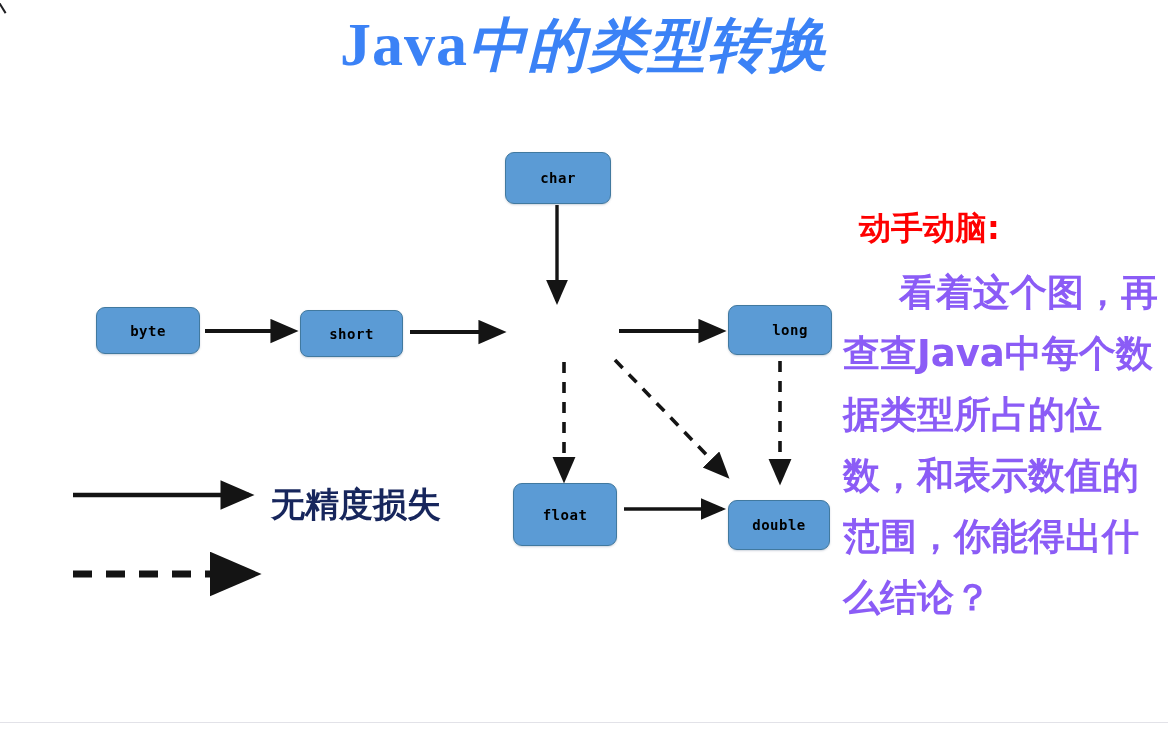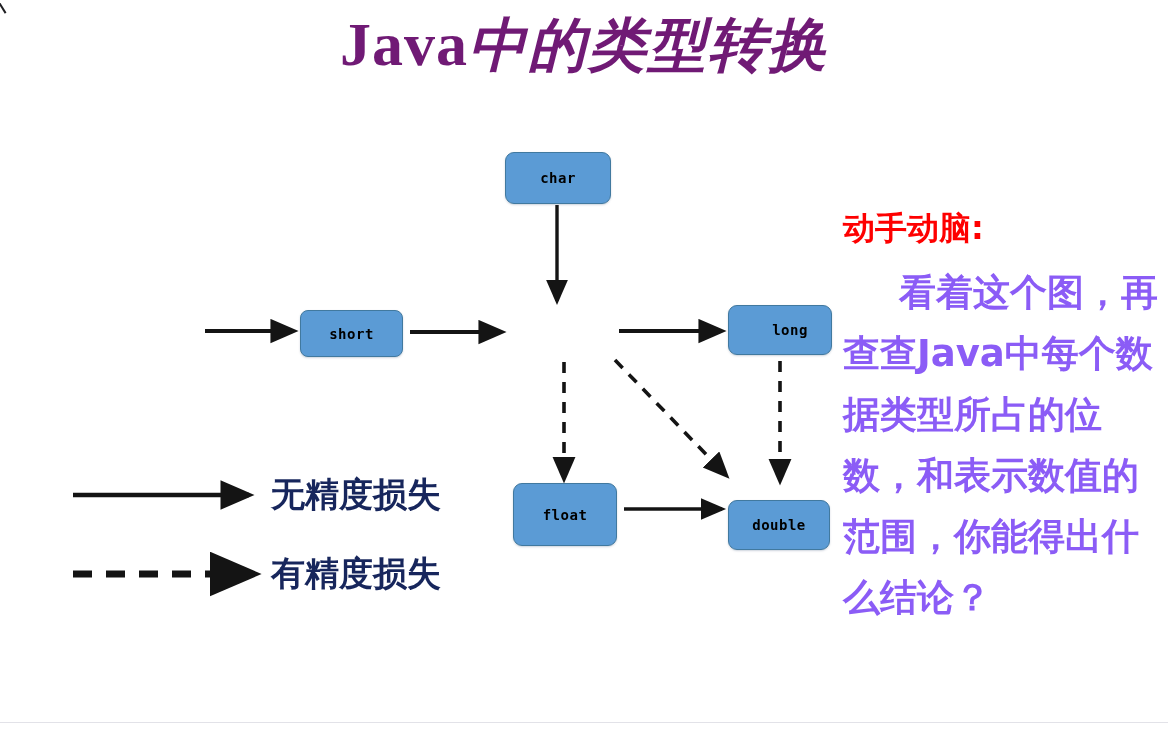--- a/index.html
+++ b/index.html
@@ -121,21 +121,21 @@
     left: 843px;
     top: 206px;
     width: 322px;
   }
   #panel-heading {
     color: #fe0000;
     font-family: "DejaVu Sans", "Liberation Sans", sans-serif;
     font-weight: bold;
     font-size: 32px;
     line-height: 44px;
-    margin: 0 0 12px 0;
+    margin: 0 0 12px 16px;
     white-space: nowrap;
   }
   #panel-body {
     color: #8b5cf6;
     font-family: "DejaVu Sans", "Liberation Sans", sans-serif;
     font-weight: bold;
     font-size: 37px;
     line-height: 61px;
     letter-spacing: 0px;
     text-indent: 56px;
@@ -144,21 +144,21 @@
   }
 </style>
 </head>
 <body>
 
 <div id="slide" style="background: rgb(255, 255, 255);">
 
   <div id="corner-artifact"></div>
   <div id="bottom-rule"></div>
 
-  <div id="slide-title" style="color: #701a75;">
+  <div id="slide-title" style="color: #3b82f6;">
     <span class="latin">Java</span><span class="cjk">中的类型转换</span>
   </div>
 
   <svg id="arrow-layer" viewBox="0 0 1168 733">
     <defs>
       <marker id="ah" markerWidth="9" markerHeight="9" refX="6.2" refY="3.2" orient="auto">
         <path d="M0,0 L7.4,3.2 L0,6.4 z" fill="#141414"></path>
       </marker>
       <marker id="ahd" markerWidth="9" markerHeight="9" refX="5.6" refY="3.2" orient="auto">
         <path d="M0,0 L7.4,3.2 L0,6.4 z" fill="#141414"></path>
@@ -180,26 +180,26 @@
     <line x1="780" y1="361" x2="780" y2="479" stroke="#141414" stroke-width="3.6" stroke-dasharray="11 9" marker-end="url(#ahd)"></line>
 
     <line x1="624" y1="509" x2="722" y2="509" stroke="#141414" stroke-width="3.4" marker-end="url(#ah)"></line>
 
     <line x1="73" y1="495" x2="249" y2="495" stroke="#141414" stroke-width="4.6" marker-end="url(#ah)"></line>
 
     <line x1="73" y1="574" x2="249" y2="574" stroke="#141414" stroke-width="7" stroke-dasharray="19 14" marker-end="url(#ahd)"></line>
   </svg>
 
   <div class="node" style="left: 505px; top: 152px; width: 106px; height: 52px; background: rgb(91, 155, 213); border-color: rgb(65, 121, 159);">char</div>
+  <div class="node" style="left: 96px; top: 307px; width: 104px; height: 47px; background: rgb(91, 155, 213); border-color: rgb(65, 121, 159);">byte</div>
   <div class="node" style="left: 300px; top: 310px; width: 103px; height: 47px; background: rgb(91, 155, 213); border-color: rgb(65, 121, 159); border-radius: 8px;">short</div>
   <div class="node" style="left: 728px; top: 305px; width: 104px; height: 50px; background: rgb(91, 155, 213); border-color: rgb(65, 121, 159); padding-left: 20px;">long</div>
   <div class="node" style="left: 513px; top: 483px; width: 104px; height: 63px; background: rgb(91, 155, 213); border-color: rgb(65, 121, 159);">float</div>
   <div class="node" style="left: 728px; top: 500px; width: 102px; height: 50px; background: rgb(91, 155, 213); border-color: rgb(65, 121, 159);">double</div>
 
-  <div class="legend-label" style="left: 271px; top: 474px; color: rgb(23, 38, 92);">无精度损失</div>
-  <div class="legend-label" style="left: 271px; top: 553px; color: rgb(23, 38, 92);">有精度损失</div>
+  <div class="legend-label" style="left: 271px; top: 484px; color: rgb(23, 38, 92);">无精度损失</div>
 
   <div id="right-panel">
     <div id="panel-heading" style="color: rgb(254, 0, 0);">动手动脑:</div>
     <div id="panel-body">看着这个图，再查查Java中每个数据类型所占的位数，和表示数值的范围，你能得出什么结论？</div>
   </div>
 
 </div>
 
 </body></html>

